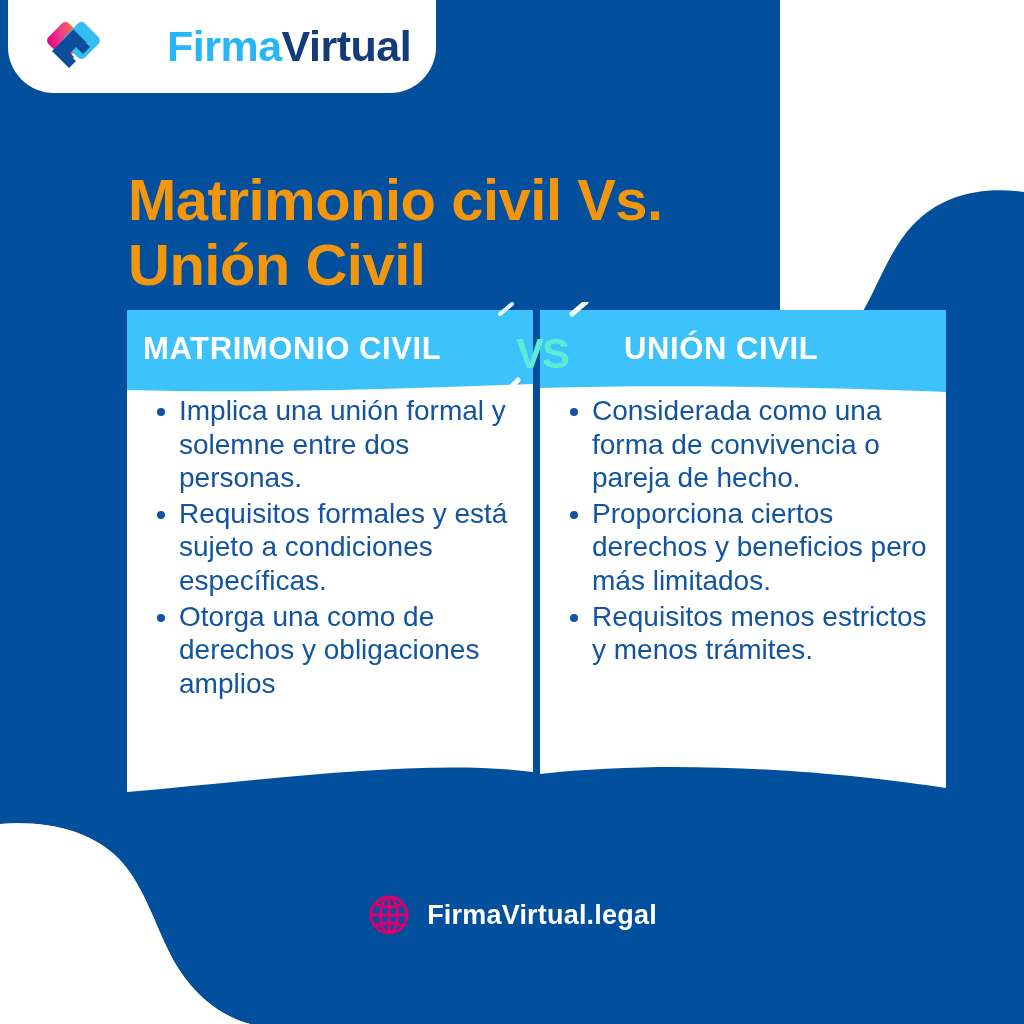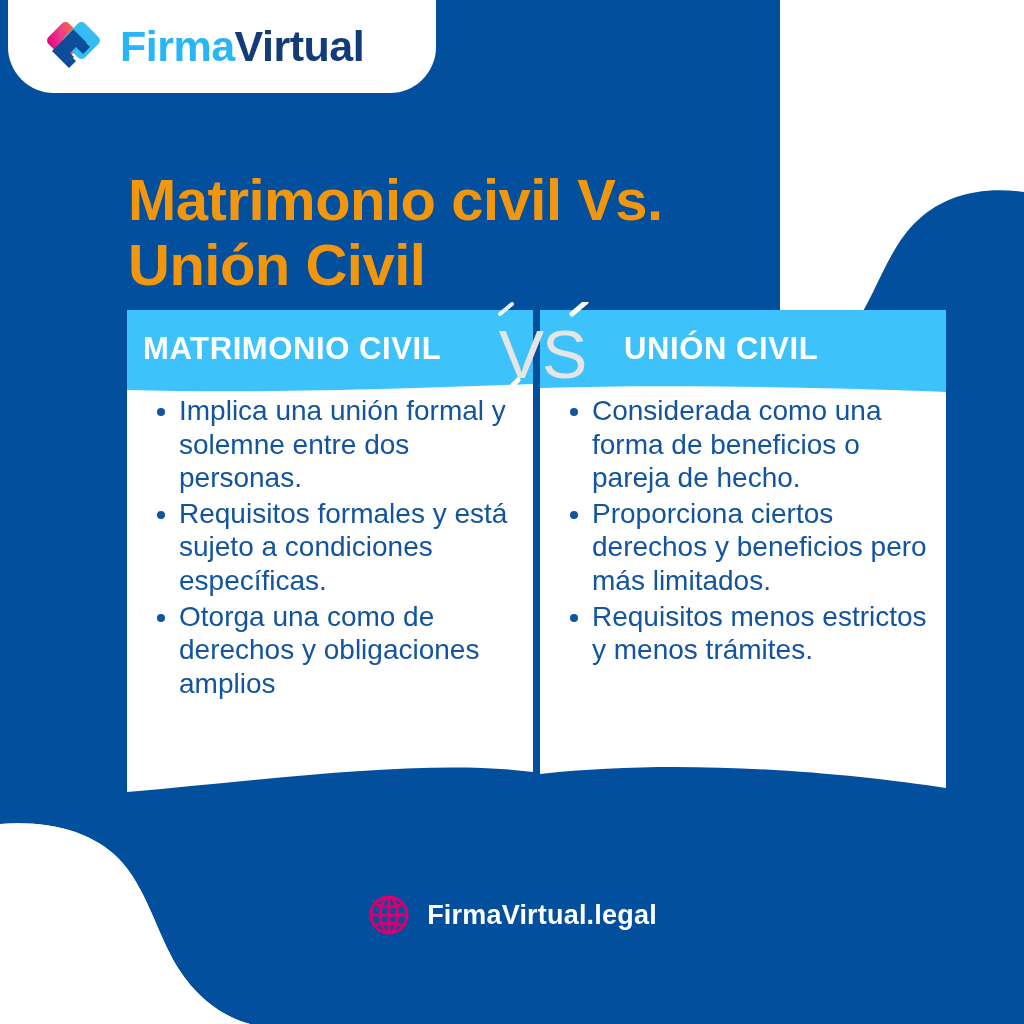--- a/index.html
+++ b/index.html
@@ -31,20 +31,21 @@
     left: 8px;
     top: 0px;
     width: 428px;
     height: 93px;
     background: #ffffff;
     border-radius: 0 0 46px 46px;
     display: flex;
     align-items: center;
     padding-left: 32px;
     box-sizing: border-box;
+    gap: 47px;
   }
   .logo-mark {
     width: 66px;
     height: 60px;
     flex: 0 0 auto;
     margin-right: 14px;
   }
   .logo-word {
     font-size: 43px;
     font-weight: bold;
@@ -152,23 +153,23 @@
     pointer-events: none;
   }
   .vs-text {
     position: absolute;
     left: 0; top: 0;
     width: 112px;
     height: 104px;
     display: flex;
     align-items: center;
     justify-content: center;
-    color: #e5e5e5;
-    font-size: 68px;
-    font-weight: normal;
+    color: #5eead4;
+    font-size: 42px;
+    font-weight: bold;
     letter-spacing: -2px;
     line-height: 1;
   }
 
   
   .footer {
     position: absolute;
     left: 0;
     top: 893px;
     width: 1024px;
@@ -257,21 +258,21 @@
 
     <div class="col col-right">
       <svg class="card-shape" viewBox="0 0 406 500" preserveAspectRatio="none">
         <path d="M0,0 L406,0 L406,478 C300,462 140,448 0,464 Z" fill="#ffffff"></path>
         <path d="M0,0 L406,0 L406,82 C300,78 140,74 0,78 Z" fill="#3ec2fb"></path>
       </svg>
       <div class="col-head col-head-right">
         <span class="col-head-text">UNIÓN CIVIL</span>
       </div>
       <ul class="bullets">
-        <li>Considerada como una forma de beneficios o pareja de hecho.</li>
+        <li>Considerada como una forma de convivencia o pareja de hecho.</li>
         <li>Proporciona ciertos derechos y beneficios pero más limitados.</li>
         <li>Requisitos menos estrictos y menos trámites.</li>
       </ul>
     </div>
 
     <div class="vs-wrap">
       <svg viewBox="0 0 112 104" style="position:absolute;left:0;top:0;width:112px;height:104px;">
         <line x1="86" y1="12" x2="100" y2="0" stroke="#ffffff" stroke-width="5" stroke-linecap="round"></line>
         <line x1="18" y1="92" x2="32" y2="78" stroke="#ffffff" stroke-width="5" stroke-linecap="round"></line>
         <line x1="14" y1="12" x2="26" y2="2" stroke="#ffffff" stroke-width="4" stroke-linecap="round" opacity="0.9"></line>

